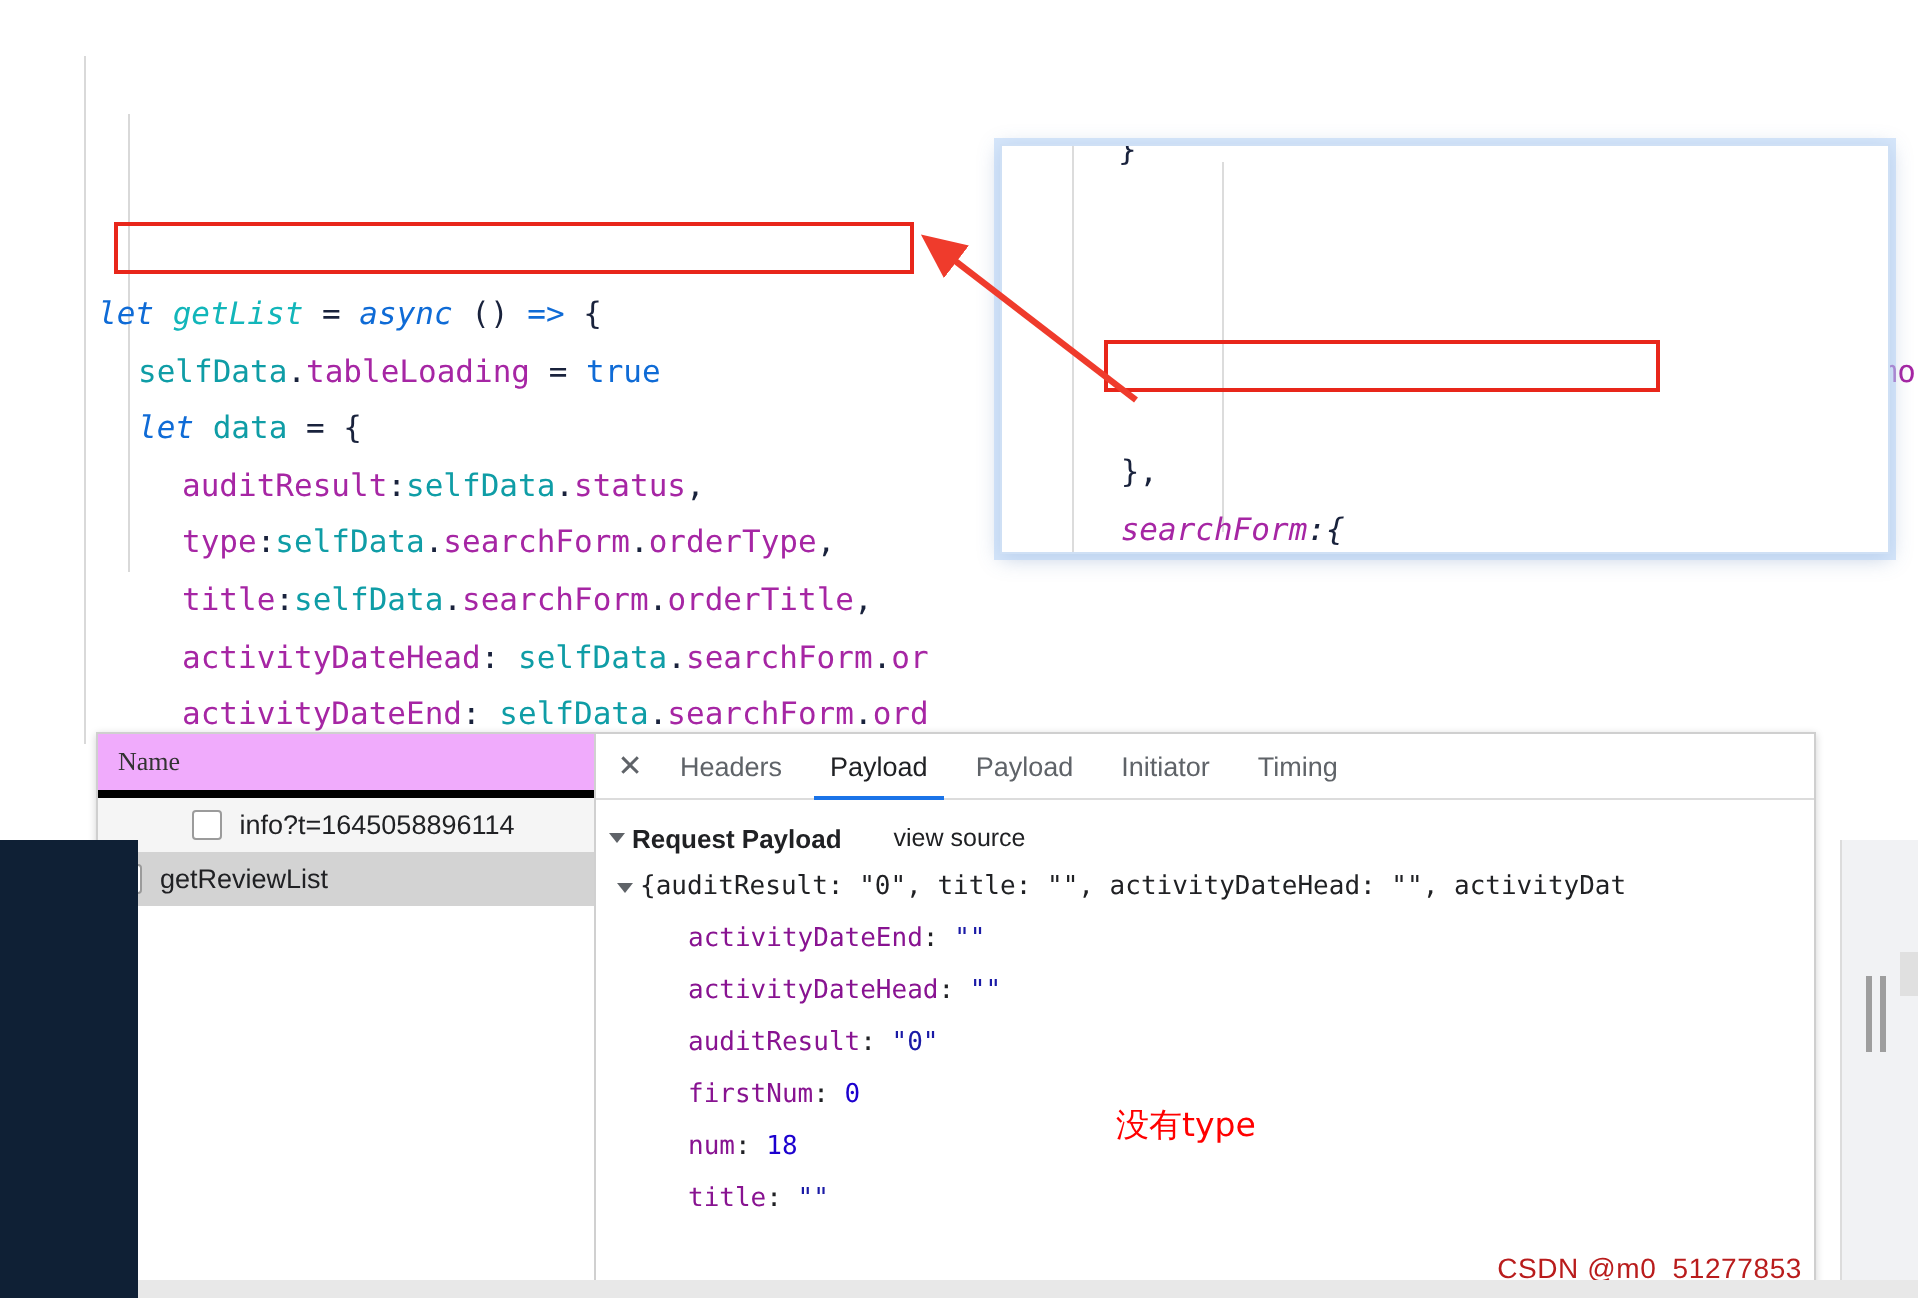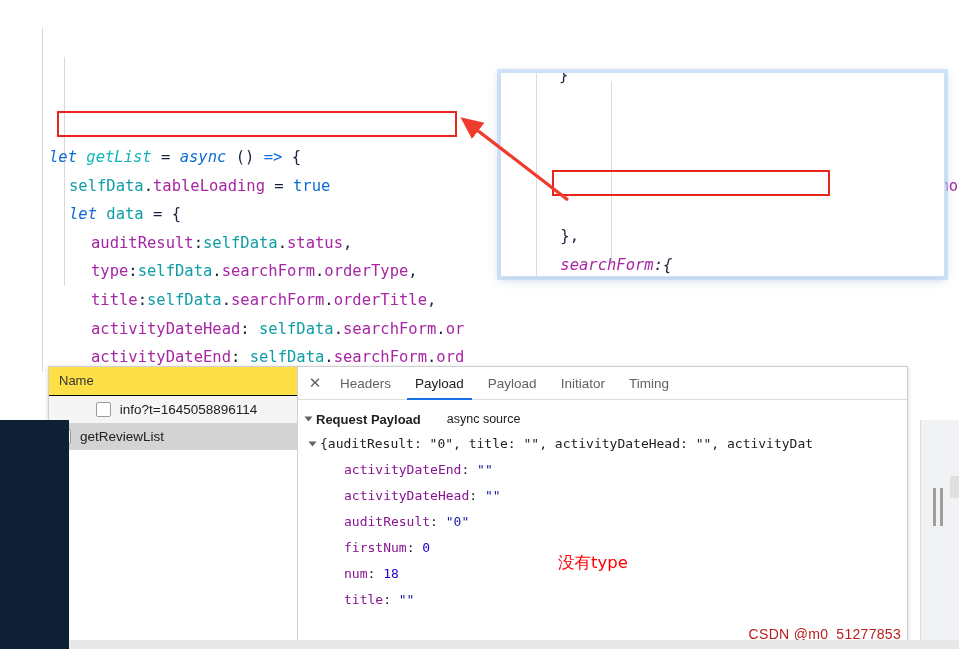--- a/index.html
+++ b/index.html
@@ -76,22 +76,23 @@
     box-shadow:0 1px 4px rgba(0,0,0,.18);
     z-index:10;
     font-family:"Liberation Sans", sans-serif;
     overflow:hidden;
     display:flex;
   }
   
   #netlist{width:248px;border-right:1px solid #d0d0d0;background:#fff;}
   #netlist .hdr{
     height:28px;line-height:28px;padding-left:10px;
-    font-size:13px;color:#333;background:#fde047;
-    border-bottom:1px solid #000000;
+    font-size:13px;color:#333;background:#f0abfc;
+    border-bottom:4px solid #000000;
+    font-family:Liberation Serif, serif;
   }
   #netlist .row{
     height:27px;display:flex;align-items:center;padding-left:7px;
     font-size:13.5px;color:#202124;
   }
   #netlist .row.alt{background:#f5f5f5;justify-content:center;}
   #netlist .row.sel{background:#d3d3d3;}
   #netlist .cb{
     width:13px;height:13px;border:1px solid #9b9b9b;background:#fff;
     border-radius:2px;margin-right:9px;flex:0 0 auto;
@@ -221,21 +222,21 @@
           <div class="tab">Payload</div>
           <div class="tab">Initiator</div>
           <div class="tab">Timing</div>
         </div>
     </div>
 
     <div id="payload">
       <div class="pl-head">
         <span class="tri"></span>
         <span class="pl-title">Request Payload</span>
-        <span class="pl-src">async source</span>
+        <span class="pl-src">view source</span>
       </div>
 
       <div class="j-root">
         <span class="tri"></span>
         <span class="json-line" style="color:#202124;">{auditResult: "0", title: "", activityDateHead: "", activityDat</span>
       </div>
 
       <div id="payload-entries">
           <div class="json-line j-row"><span class="j-key">activityDateEnd</span><span class="j-pun">: </span><span class="j-str">""</span></div>
           <div class="json-line j-row"><span class="j-key">activityDateHead</span><span class="j-pun">: </span><span class="j-str">""</span></div>

